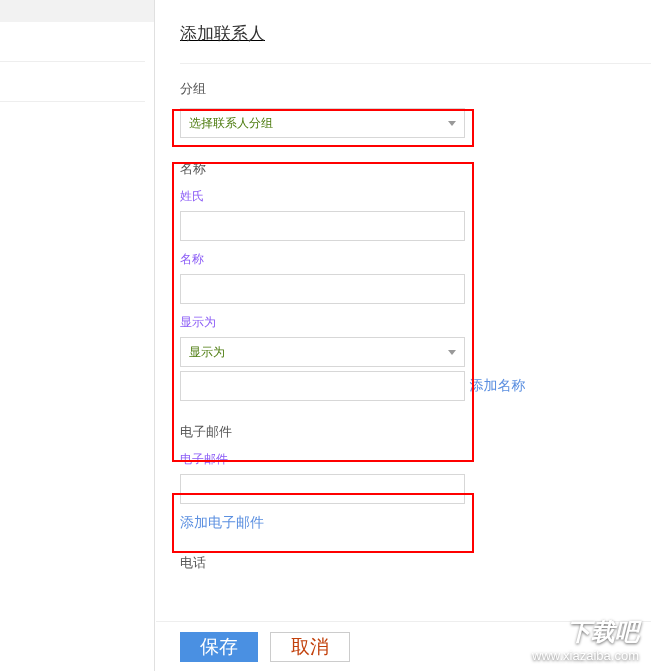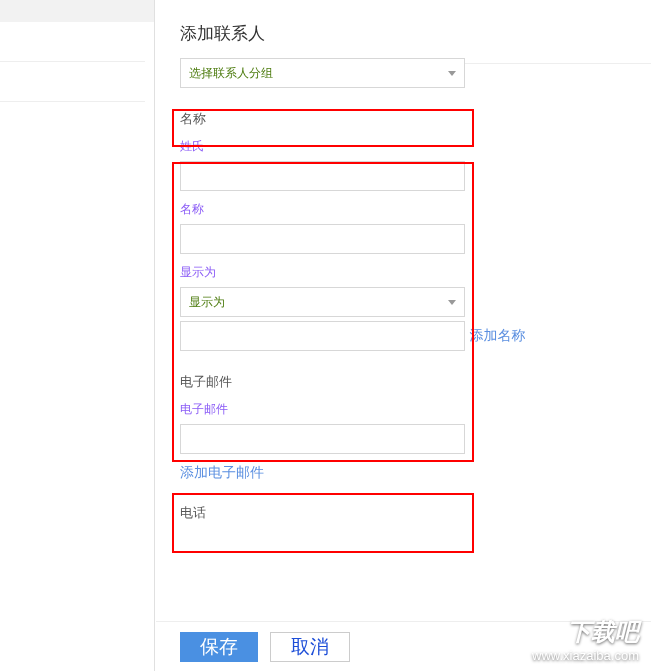--- a/index.html
+++ b/index.html
@@ -28,20 +28,21 @@
     }
     .sidebar-row {
       border-bottom: 1px solid #eee;
       height: 40px;
       width: 145px;
     }
     .main {
       position: absolute;
       left: 156px; top: 0; right: 0; bottom: 0;
       padding: 0 0 0 0;
+      text-decoration: underline;
     }
     .title {
       font-size: 17px;
       color: #333;
       padding: 22px 0 18px 24px;
     }
     .divider {
       border-bottom: 1px solid #eee;
       margin-left: 24px;
     }
@@ -116,21 +117,21 @@
       font-size: 19px;
       border: none;
       cursor: pointer;
     }
     .btn-primary {
       background: #4a90e2;
       color: #fff;
     }
     .btn-default {
       background: #fff;
-      color: #1d4ed8;
+      color: #c2410c;
       border: 1px solid #ccc;
       text-align: center;
     }
     .watermark {
       position: absolute;
       right: 12px; bottom: 8px;
       color: #fff;
       text-align: right;
       text-shadow: 0 1px 3px rgba(0,0,0,0.6);
       pointer-events: none;
@@ -148,20 +149,21 @@
   <div class="sidebar-row"></div>
 </div>
 
 <div class="main">
   <div class="title">添加联系人</div>
   <div class="divider"></div>
 
   <div class="content">
 
     
+    <div class="section-header">分组</div>
     <div class="select-box">
       <span>选择联系人分组</span>
       <span class="arrow"></span>
     </div>
 
     
     <div class="section-header">名称</div>
 
     <div class="field-label">姓氏</div>
     <input class="text-input" style="">

